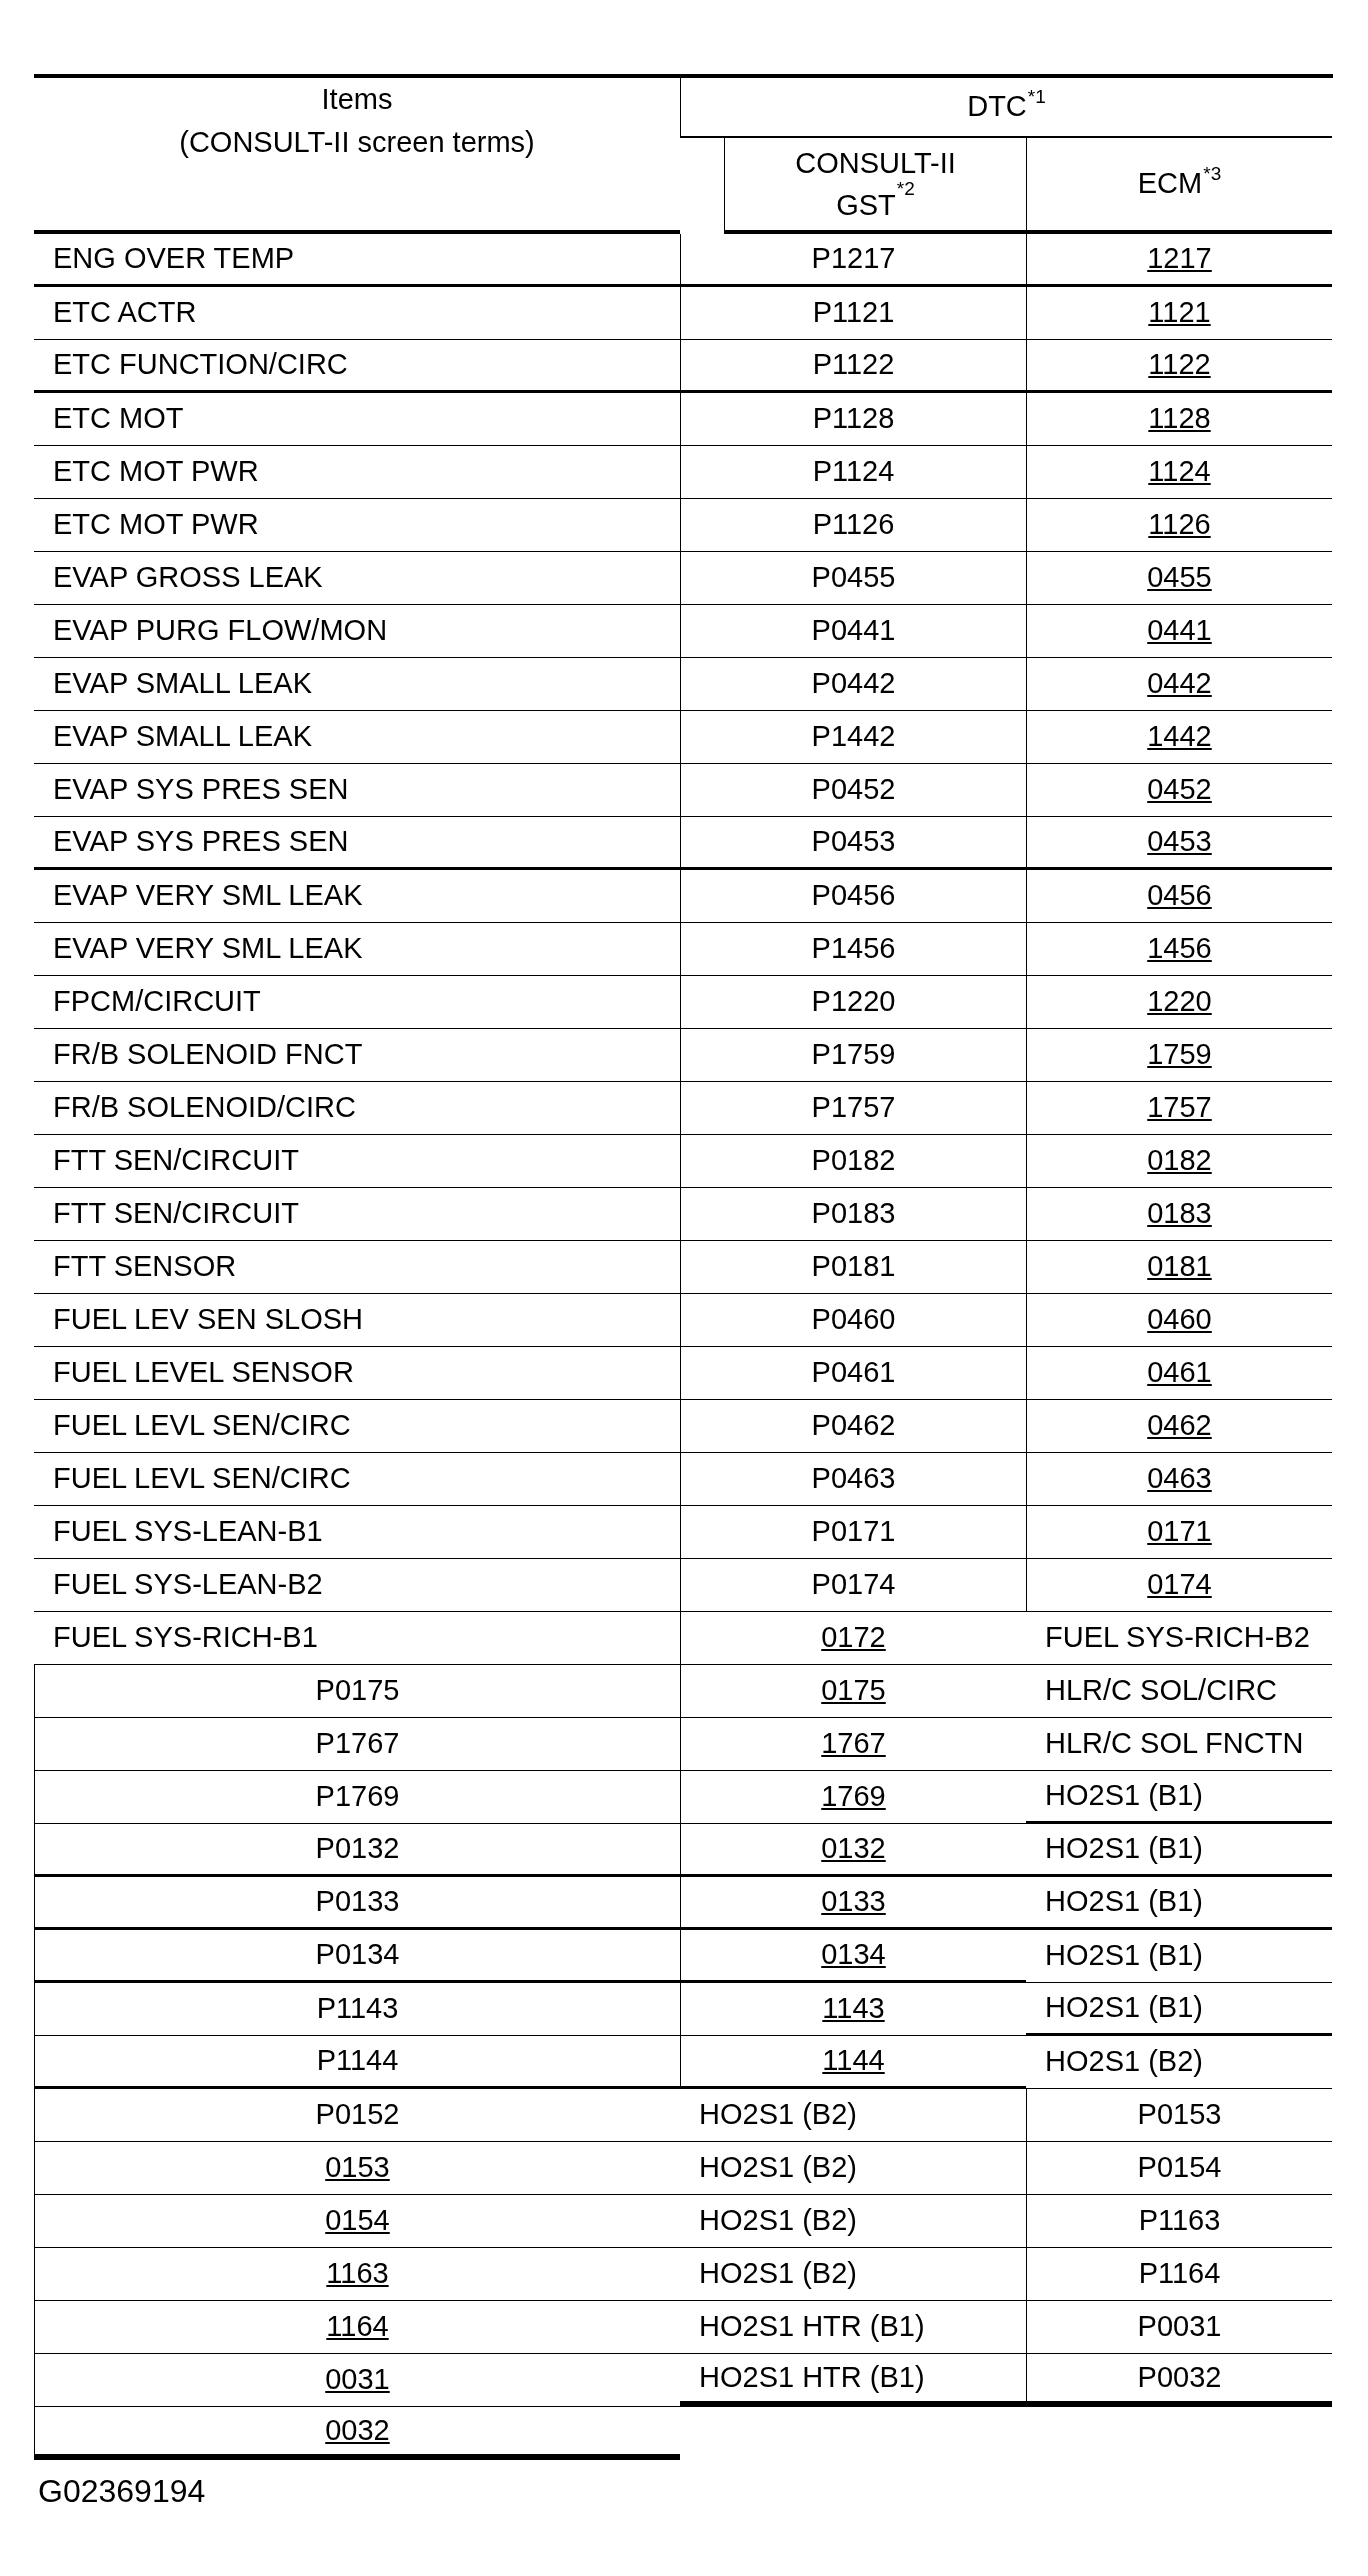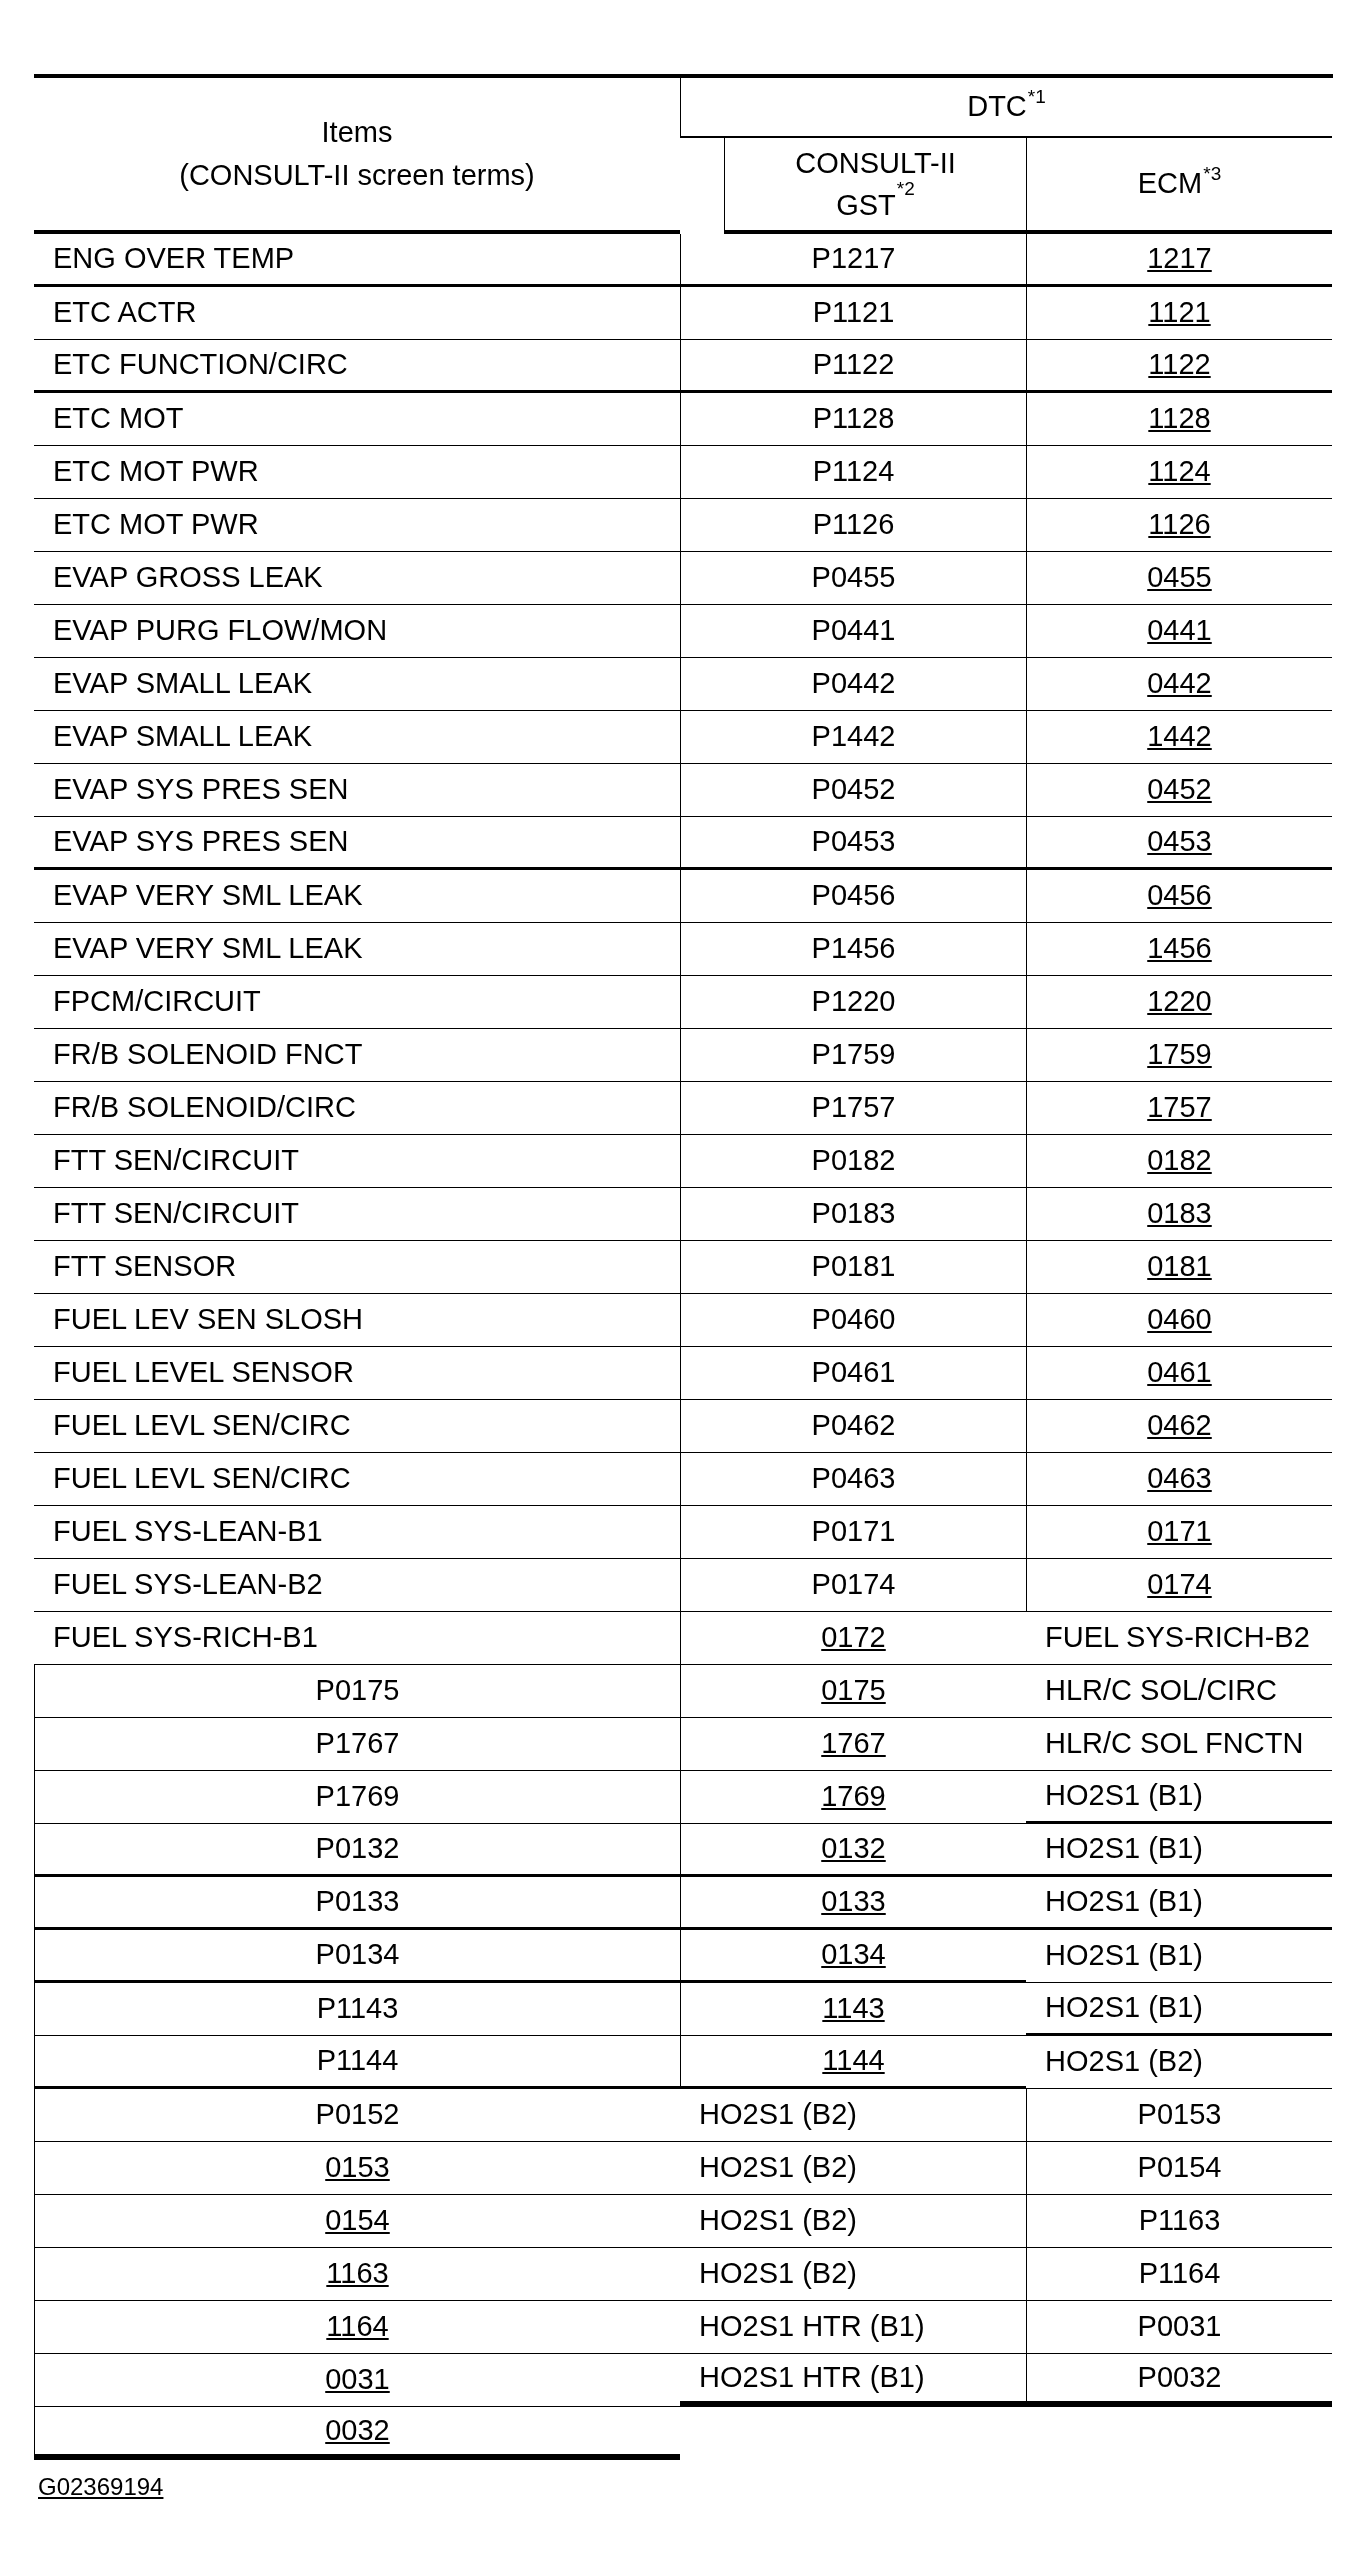--- a/index.html
+++ b/index.html
@@ -34,21 +34,21 @@
     font-size: 29px;
     line-height: 1.1;
     white-space: nowrap;
     overflow: hidden;
   }
   
   .hdr-items {
     grid-column: 1;
     grid-row: 1 / 3;
     flex-direction: column;
-    justify-content: center;
+    justify-content: flex-start;
     text-align: center;
     line-height: 43px;
     border-bottom: 4.8px solid #000;
   }
   .hdr-dtc {
     grid-column: 2 / 4;
     grid-row: 1;
     justify-content: center;
     border-left: 1.9px solid #000;
     border-bottom: 2.9px solid #000;
@@ -93,22 +93,21 @@
     border-left: 1.9px solid #000;
     border-bottom: 1.9px solid #000;
     text-decoration: underline;
   }
   .thick { border-bottom-width: 3.8px; }
   .last  { border-bottom-width: 6.7px; }
   .figure-id {
     position: absolute;
     left: 38px;
     top: 2473px;
-    font-size: 24px;
-    text-decoration: underline;
+    font-size: 32px;
   }
 </style>
 </head>
 <body>
 
 <div class="page">
 
   <div class="dtc-table">
 
     <div class="cell hdr-items">

